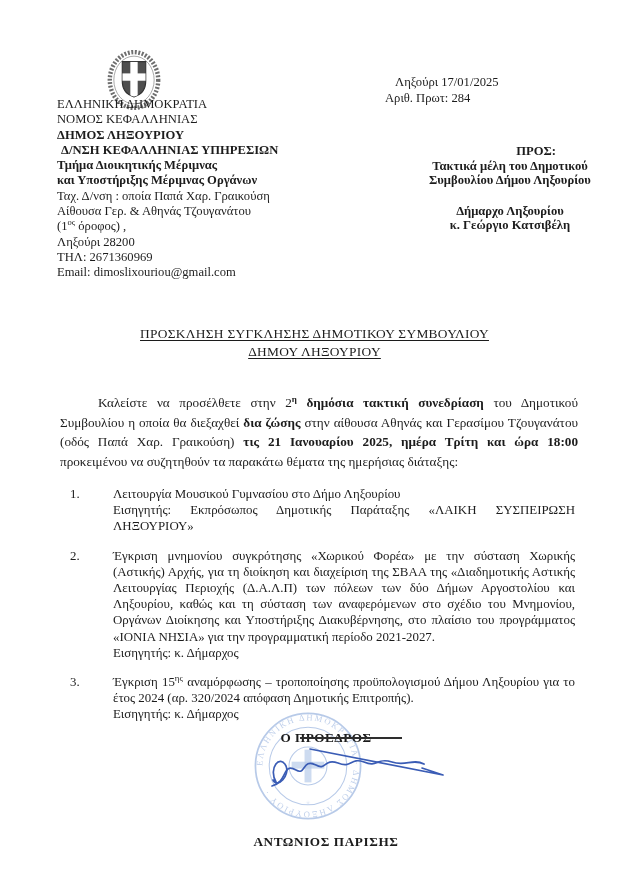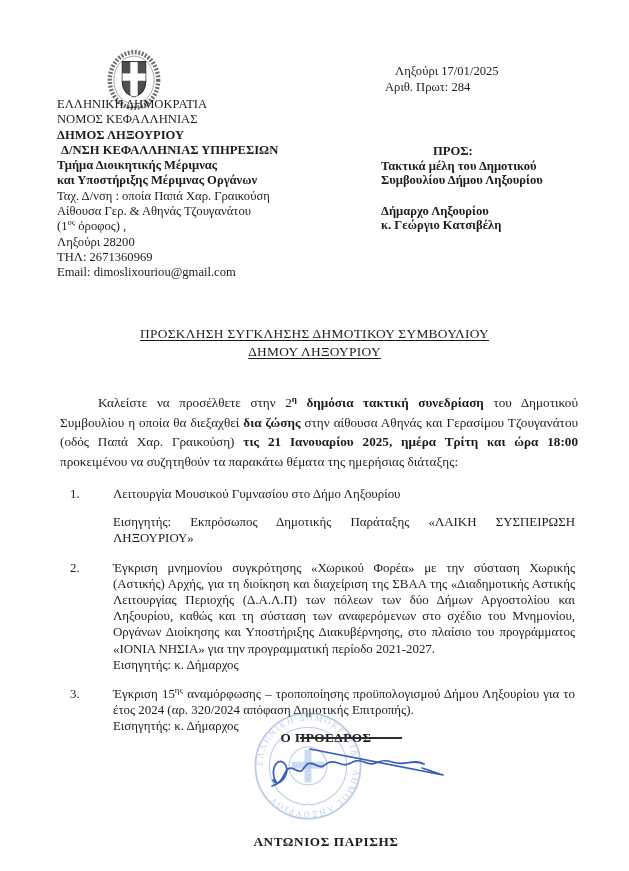--- a/index.html
+++ b/index.html
@@ -19,46 +19,46 @@
   .emblem{position:absolute;left:101px;top:47px;width:66px;height:66px;}
 
   
   .sender{position:absolute;left:57px;top:97px;width:310px;
           font-size:12.6px;line-height:15.3px;white-space:nowrap;}
   .sender .indent1{padding-left:4px;}
 
   
   .meta{position:absolute;left:385px;top:64px;width:210px;
         font-size:12.6px;line-height:15.5px;}
-  .meta .date{padding-left:10px;}
+  .meta .date{padding-left:10px;margin-top:11px;}
 
   
-  .recipients{position:absolute;left:381px;top:144px;width:220px;
-              font-size:12.6px;line-height:14.6px;font-weight:bold;}
+  .recipients{position:absolute;left:400px;top:144px;width:220px;
+              font-size:12.6px;line-height:14.6px;font-weight:bold;text-align:center;}
   .recipients .r-head{padding-left:52px;}
   .recipients .gap{margin-top:16px;}
 
   
   .doc-title{position:absolute;left:0;top:325px;width:629px;
              text-align:center;font-size:13.4px;font-weight:normal;
              line-height:18px;letter-spacing:.3px;}
   .doc-title div{text-decoration:underline;text-underline-offset:2px;}
 
   
   .intro{position:absolute;left:57px;top:390px;width:518px;
          font-size:13.2px;line-height:19.5px;text-align:justify;
          text-indent:38px;margin:3px;}
 
   
   .agenda{position:absolute;left:57px;top:486px;width:518px;
           font-size:12.9px;line-height:16.2px;}
   .item{display:flex;margin-bottom:13px;}
   .item .num{flex:none;width:56px;padding-left:13px;box-sizing:border-box;}
   .item .itext{flex:1;text-align:justify;}
-  .just-last{text-align:justify;-moz-text-align-last:justify;text-align-last:justify;margin-top:12px;}
+  .just-last{text-align:justify;-moz-text-align-last:justify;text-align-last:justify;}
 
   
   .sig-area{position:absolute;left:216px;top:700px;width:290px;height:160px;}
   .stamp{position:absolute;left:36px;top:10px;width:112px;height:112px;opacity:.55;}
   .sig-title{position:absolute;left:0;top:30px;width:220px;text-align:center;
              font-size:13.2px;font-weight:bold;letter-spacing:.5px;}
   .sig-strike{position:absolute;left:84px;top:37px;width:102px;height:1.5px;
               background:#2e2e2e;}
   .sig-scribble{position:absolute;left:46px;top:42px;width:190px;height:52px;}
   .sig-name{position:absolute;left:0;top:90px;width:220px;text-align:center;

